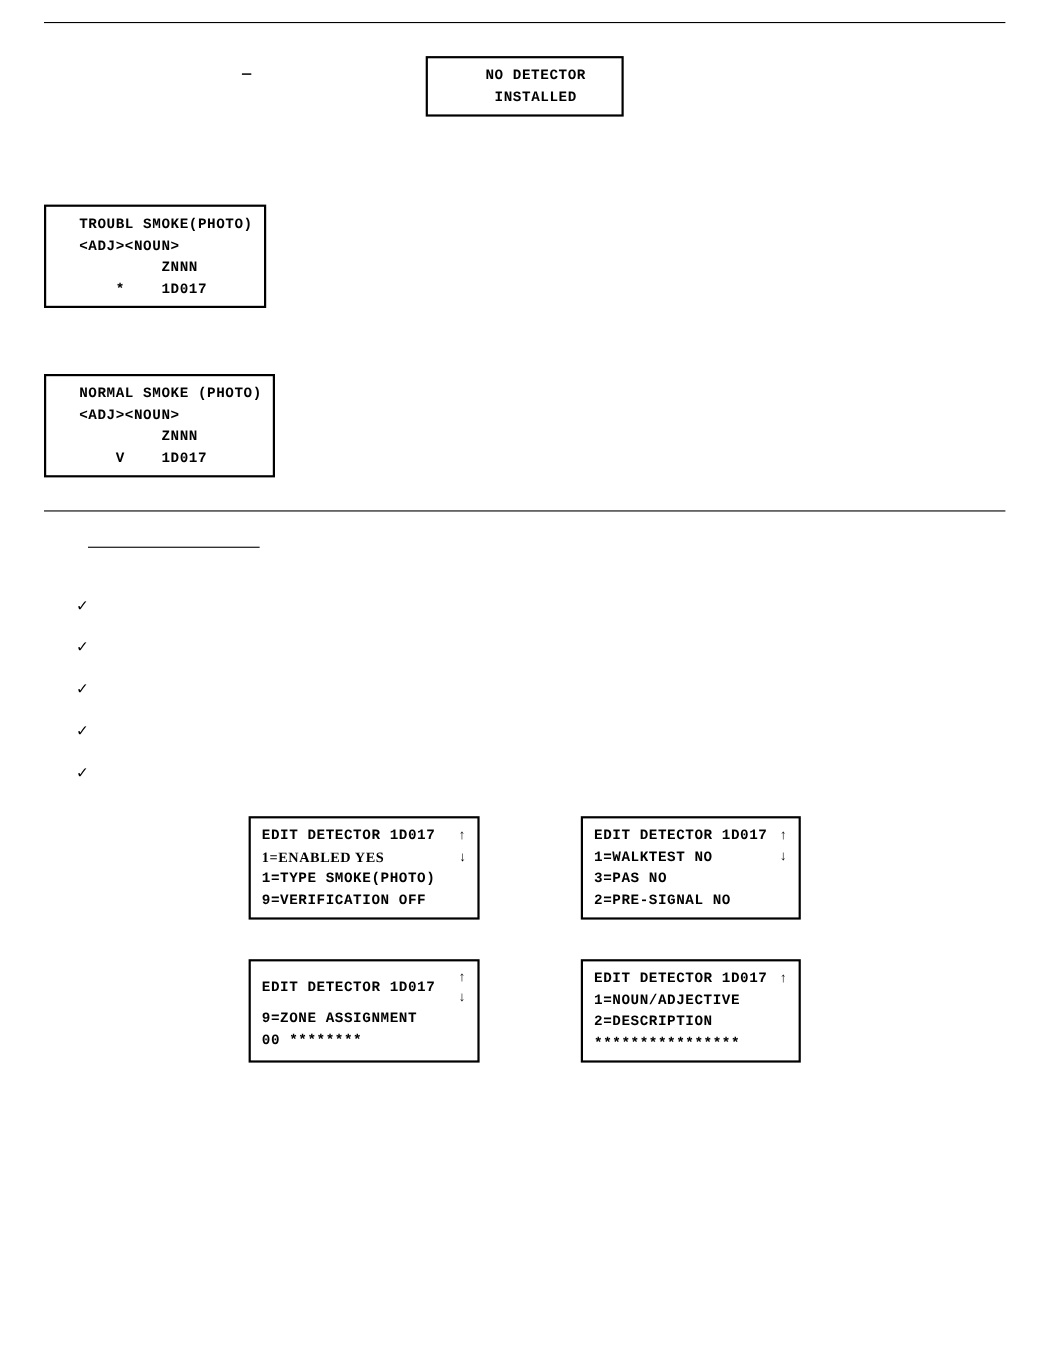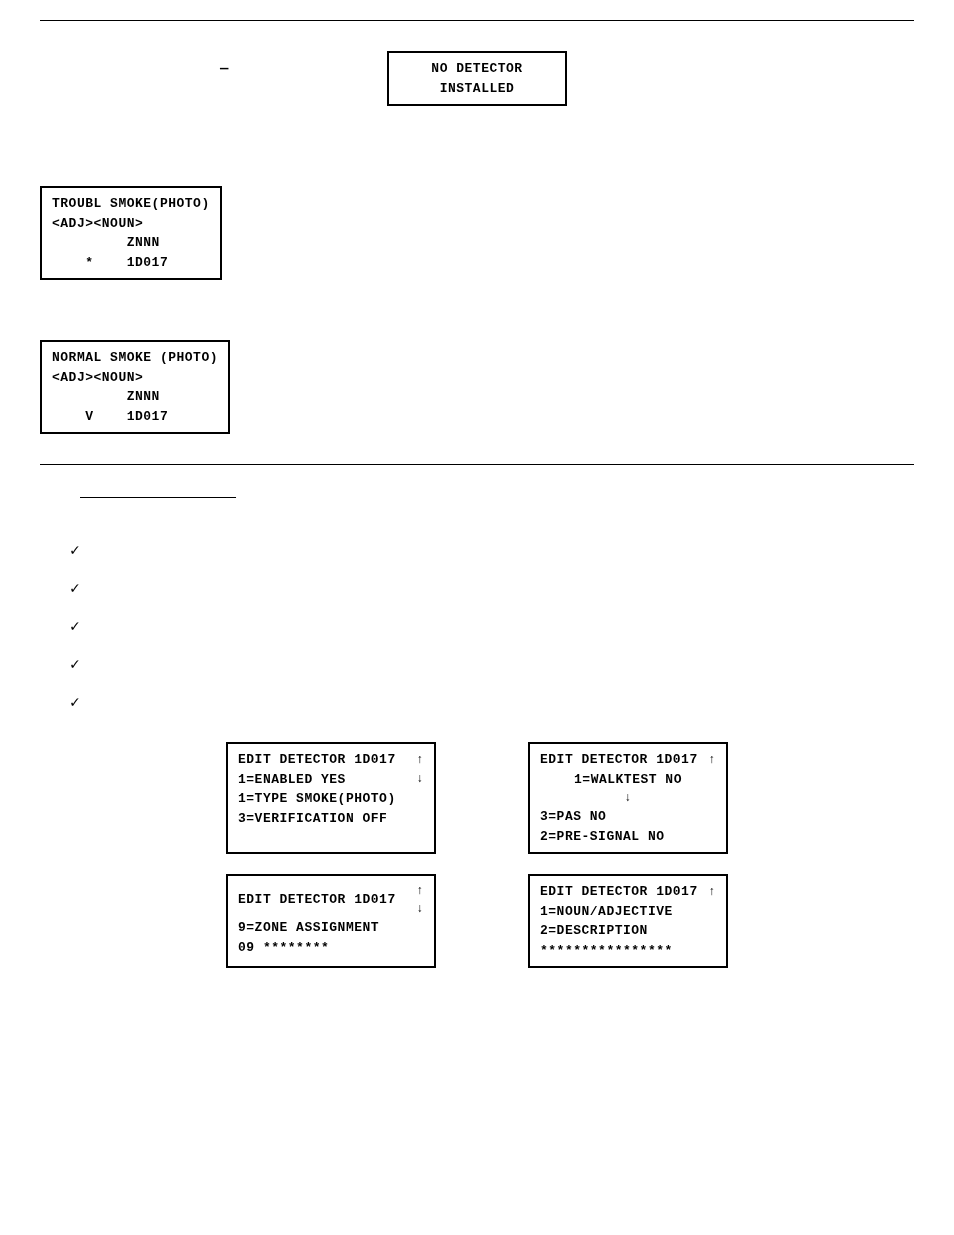--- a/index.html
+++ b/index.html
@@ -110,25 +110,26 @@
     .check-mark {
       font-size: 16px;
       font-weight: bold;
       flex-shrink: 0;
     }
 
     .lcd-panel-row {
       display: flex;
       gap: 92px;
       justify-content: center;
-      margin-bottom: 20px;
+      margin-bottom: 36px;
     }
 
     .lcd-inner-line {
       white-space: pre;
+      margin-left: 20px;
     }
 
     
     .text-center-lcd {
       text-align: center;
     }
   </style>
 </head>
 <body>
 
@@ -192,54 +193,54 @@
     </li>
   </ul>
 
   <div class="lcd-panel-row">
 
     <div class="lcd-box" style="min-width:210px;">
       <div style="display:flex; justify-content:space-between; align-items:center;">
         <span>EDIT DETECTOR 1D017</span>
         <span style="font-size:12px;">↑</span>
       </div>
-      <div style="display:flex; justify-content:space-between; align-items:flex-start;">
+      <div style="display:flex; justify-content:space-between; align-items:flex-start;font-family:Liberation Serif, serif;">
         <span>1=ENABLED        YES</span>
         <span style="font-size:12px;">↓</span>
       </div>
       <div>1=TYPE  SMOKE(PHOTO)</div>
-      <div>3=VERIFICATION   OFF</div>
+      <div>9=VERIFICATION   OFF</div>
     </div>
 
     <div class="lcd-box" style="min-width:200px;">
       <div style="display:flex; justify-content:space-between; align-items:center;">
         <span>EDIT DETECTOR 1D017</span>
         <span style="font-size:12px;">↑</span>
       </div>
-      <div style="display:flex; justify-content:space-between; align-items:center;flex-direction:column;">
+      <div style="display:flex; justify-content:space-between; align-items:center;">
         <span>1=WALKTEST        NO</span>
         <span style="font-size:12px;">↓</span>
       </div>
       <div>3=PAS             NO</div>
       <div>2=PRE-SIGNAL      NO</div>
     </div>
   </div>
 
   <div class="lcd-panel-row">
 
     <div class="lcd-box" style="min-width:210px;">
       <div style="display:flex; justify-content:space-between; align-items:center;">
         <span>EDIT DETECTOR 1D017</span>
         <span style="font-size:12px; display:flex; flex-direction:column; gap:0;">
           <span>↑</span>
           <span>↓</span>
         </span>
       </div>
       <div>9=ZONE ASSIGNMENT</div>
-      <div>   09 ********</div>
+      <div>   00 ********</div>
     </div>
 
     <div class="lcd-box" style="min-width:200px;">
       <div style="display:flex; justify-content:space-between; align-items:center;">
         <span>EDIT DETECTOR 1D017</span>
         <span style="font-size:12px;">↑</span>
       </div>
       <div>1=NOUN/ADJECTIVE</div>
       <div>2=DESCRIPTION</div>
       <div>****************</div>

